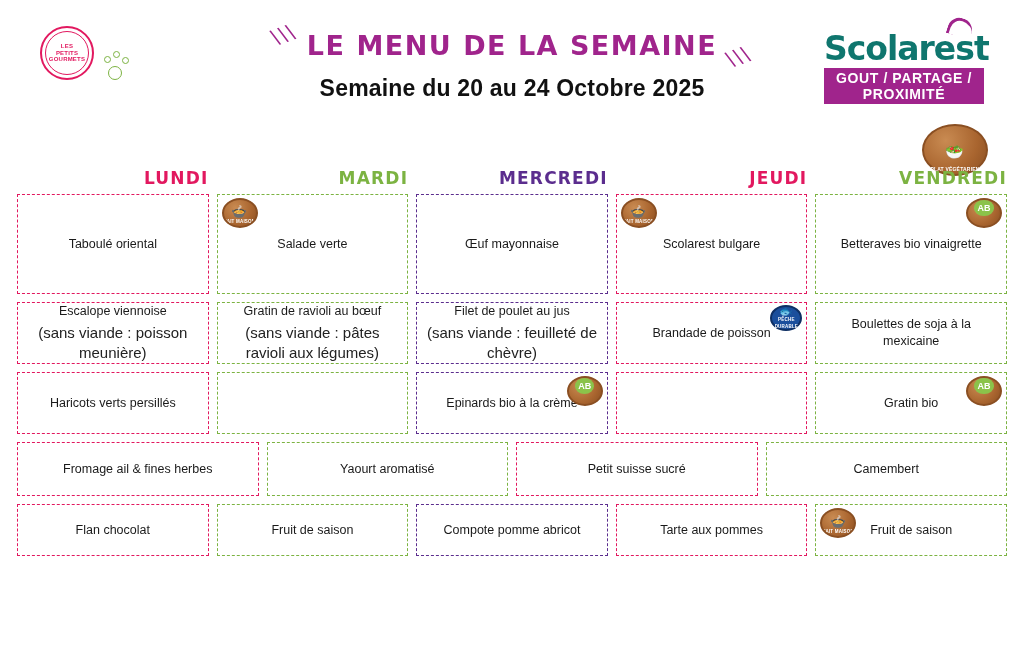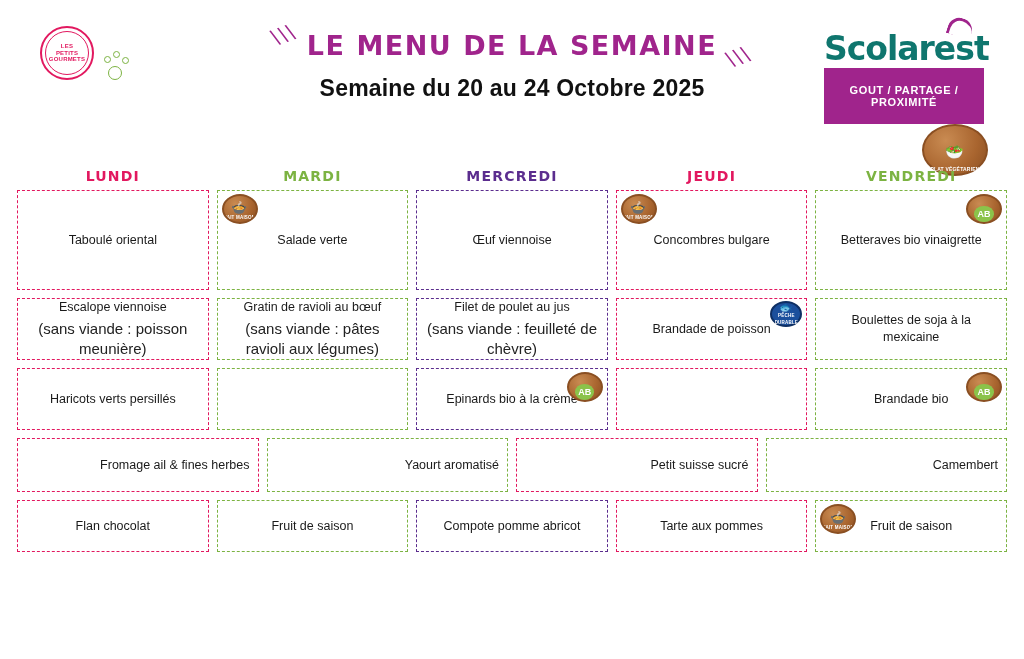--- a/index.html
+++ b/index.html
@@ -132,24 +132,24 @@
     border: 3px solid #a0248c;
     border-bottom: none;
     border-right: none;
     border-radius: 14px 14px 0 0;
     transform: rotate(18deg);
   }
   .scolarest-tag {
     margin-top: 3px;
     background: #a0248c;
     color: #ffffff;
-    font-size: 11px;
+    font-size: 14px;
     font-weight: bold;
     letter-spacing: .6px;
-    padding: 16px 4px;
+    padding: 2px 4px;
     display: inline-block;
   }
 
   
   .veg-badge-top {
     position: absolute;
     right: 36px;
     top: 124px;
     width: 66px;
     height: 52px;
@@ -162,23 +162,23 @@
     top: 168px;
     width: 990px;
   }
   .day-heads {
     display: flex;
     gap: 8px;
     margin-bottom: 6px;
   }
   .day-head {
     flex: 1;
-    text-align: center;
+    text-align: right;
     font-family: "DejaVu Sans", sans-serif;
-    font-size: 14px;
+    font-size: 17px;
     font-weight: bold;
     letter-spacing: 1.2px;
   }
   .rows { display: flex; flex-direction: column; gap: 8px; }
   .row { display: flex; gap: 8px; }
   .cell {
     flex: 1;
     position: relative;
     border: 1.6px dashed #cccccc;
     box-sizing: border-box;
@@ -187,21 +187,21 @@
     justify-content: center;
     text-align: center;
     padding: 4px 8px;
     font-size: 12.5px;
     color: #1a1a1a;
     line-height: 1.35;
   }
   .row.r-entree .cell { height: 100px; }
   .row.r-plat .cell { height: 62px; }
   .row.r-garniture .cell { height: 62px; }
-  .row.r-laitage .cell { height: 54px; justify-content: flex-end; }
+  .row.r-laitage .cell { height: 54px; }
   .row.r-dessert .cell { height: 52px; }
 
   .cell-main { display: block; }
   .cell-sub {
     display: block;
     font-size: 15px;
     margin-top: 3px;
     color: #222222;
   }
 
@@ -247,21 +247,21 @@
   }
 
   .bio {
     width: 100%;
     height: 100%;
     border-radius: 50%;
     background: radial-gradient(circle at 35% 30%, #c98b52 0%, #a9652f 60%, #8a4f22 100%);
     border: 2px solid #8a4f22;
     box-sizing: border-box;
     display: flex;
-    align-items: flex-end;
+    align-items: flex-start;
     justify-content: center;
     position: relative;
   }
   .bio .leafdot {
     width: 60%;
     height: 60%;
     border-radius: 50%;
     background: #8bc34a;
     display: flex;
     align-items: center;
@@ -377,30 +377,30 @@
       <div class="cell" style="border-color: rgb(124, 179, 66);">
         <div class="badge tl">
           <div class="wood">
               <div class="art">🍲</div>
               <div class="lbl">FAIT MAISON</div>
             </div>
         </div>
         <span class="cell-main">Salade verte</span>
       </div>
       <div class="cell" style="border-color: rgb(91, 45, 142);">
-        <span class="cell-main">Œuf viennoise</span>
+        <span class="cell-main">Œuf mayonnaise</span>
       </div>
       <div class="cell" style="border-color: rgb(226, 24, 95);">
         <div class="badge tl">
           <div class="wood">
               <div class="art">🍲</div>
               <div class="lbl">FAIT MAISON</div>
             </div>
         </div>
-        <span class="cell-main">Concombres bulgare</span>
+        <span class="cell-main">Scolarest bulgare</span>
       </div>
       <div class="cell" style="border-color: rgb(124, 179, 66);">
         <div class="badge tr">
           <div class="bio">
               <div class="leafdot">AB</div>
             </div>
         </div>
         <span class="cell-main">Betteraves bio vinaigrette</span>
       </div>
     </div>
@@ -457,21 +457,21 @@
       </div>
       <div class="cell" style="border-color: rgb(226, 24, 95);">
         <span class="cell-main"></span>
       </div>
       <div class="cell" style="border-color: rgb(124, 179, 66);">
         <div class="badge tr">
           <div class="bio">
               <div class="leafdot">AB</div>
             </div>
         </div>
-        <span class="cell-main">Brandade bio</span>
+        <span class="cell-main">Gratin bio</span>
       </div>
     </div>
 
     <div class="row r-laitage">
       <div class="cell" style="border-color: rgb(226, 24, 95);">
         <span class="cell-main">Fromage ail &amp; fines herbes</span>
       </div>
       <div class="cell" style="border-color: rgb(124, 179, 66);">
         <span class="cell-main">Yaourt aromatisé</span>
       </div>

